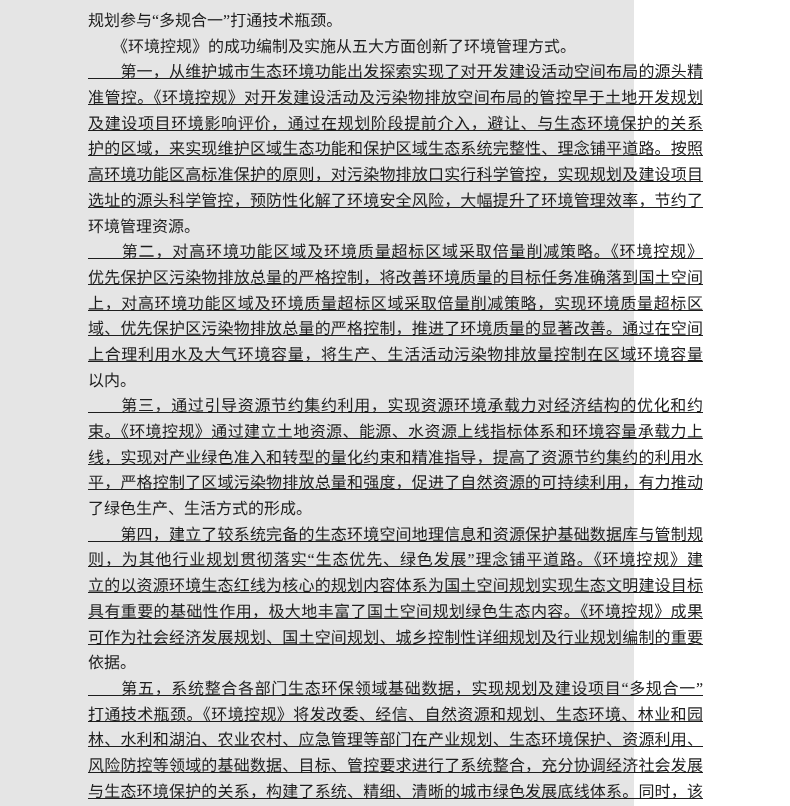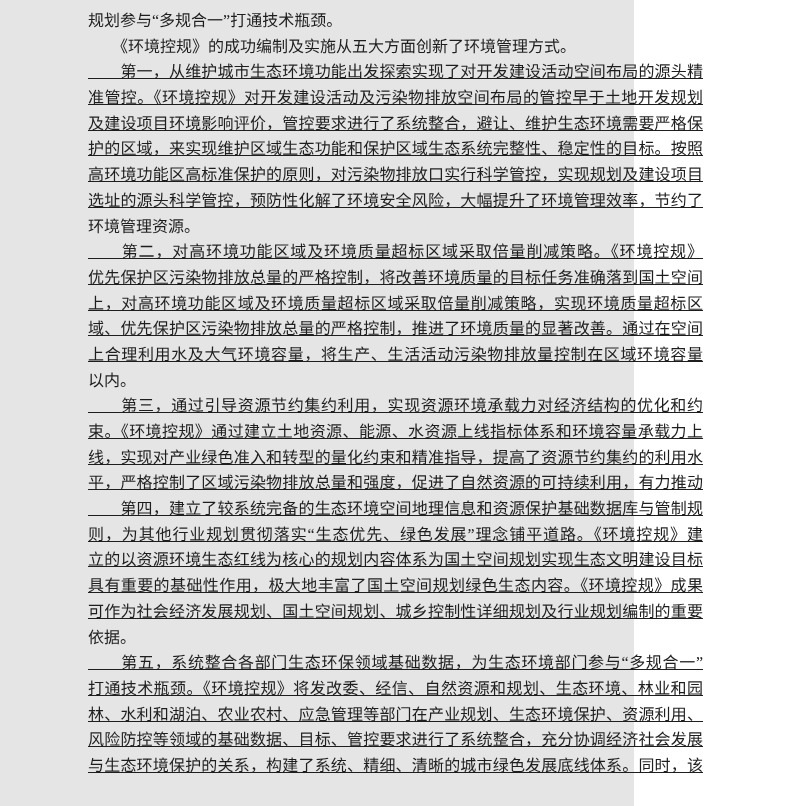--- a/index.html
+++ b/index.html
@@ -45,40 +45,41 @@
 </style>
 </head>
 <body>
 
 <div class="page">
   <div class="textcol">
     <div class="line">规划参与“多规合一”打通技术瓶颈。</div>
     <div class="line">　　《环境控规》的成功编制及实施从五大方面创新了环境管理方式。</div>
     <div class="line full">　　第一，从维护城市生态环境功能出发探索实现了对开发建设活动空间布局的源头精</div>
     <div class="line full">准管控。《环境控规》对开发建设活动及污染物排放空间布局的管控早于土地开发规划</div>
-    <div class="line full">及建设项目环境影响评价，管控要求进行了系统整合，避让、维护生态环境需要严格保</div>
-    <div class="line full">护的区域，来实现维护区域生态功能和保护区域生态系统完整性、稳定性的目标。按照</div>
+    <div class="line full">及建设项目环境影响评价，通过在规划阶段提前介入，避让、与生态环境保护的关系</div>
+    <div class="line full">护的区域，来实现维护区域生态功能和保护区域生态系统完整性、理念铺平道路。按照</div>
     <div class="line full">高环境功能区高标准保护的原则，对污染物排放口实行科学管控，实现规划及建设项目</div>
     <div class="line full">选址的源头科学管控，预防性化解了环境安全风险，大幅提升了环境管理效率，节约了</div>
     <div class="line">环境管理资源。</div>
     <div class="line full">　　第二，对高环境功能区域及环境质量超标区域采取倍量削减策略。《环境控规》</div>
     <div class="line full">优先保护区污染物排放总量的严格控制，将改善环境质量的目标任务准确落到国土空间</div>
     <div class="line full">上，对高环境功能区域及环境质量超标区域采取倍量削减策略，实现环境质量超标区</div>
     <div class="line full">域、优先保护区污染物排放总量的严格控制，推进了环境质量的显著改善。通过在空间</div>
     <div class="line full">上合理利用水及大气环境容量，将生产、生活活动污染物排放量控制在区域环境容量</div>
     <div class="line">以内。</div>
     <div class="line full">　　第三，通过引导资源节约集约利用，实现资源环境承载力对经济结构的优化和约</div>
     <div class="line full">束。《环境控规》通过建立土地资源、能源、水资源上线指标体系和环境容量承载力上</div>
     <div class="line full">线，实现对产业绿色准入和转型的量化约束和精准指导，提高了资源节约集约的利用水</div>
     <div class="line full">平，严格控制了区域污染物排放总量和强度，促进了自然资源的可持续利用，有力推动</div>
+    <div class="line">了绿色生产、生活方式的形成。</div>
     <div class="line full">　　第四，建立了较系统完备的生态环境空间地理信息和资源保护基础数据库与管制规</div>
     <div class="line full">则，为其他行业规划贯彻落实“生态优先、绿色发展”理念铺平道路。《环境控规》建</div>
     <div class="line full">立的以资源环境生态红线为核心的规划内容体系为国土空间规划实现生态文明建设目标</div>
     <div class="line full">具有重要的基础性作用，极大地丰富了国土空间规划绿色生态内容。《环境控规》成果</div>
     <div class="line full">可作为社会经济发展规划、国土空间规划、城乡控制性详细规划及行业规划编制的重要</div>
     <div class="line">依据。</div>
-    <div class="line full">　　第五，系统整合各部门生态环保领域基础数据，为生态环境部门参与“多规合一”</div>
+    <div class="line full">　　第五，系统整合各部门生态环保领域基础数据，实现规划及建设项目“多规合一”</div>
     <div class="line full">打通技术瓶颈。《环境控规》将发改委、经信、自然资源和规划、生态环境、林业和园</div>
     <div class="line full">林、水利和湖泊、农业农村、应急管理等部门在产业规划、生态环境保护、资源利用、</div>
     <div class="line full">风险防控等领域的基础数据、目标、管控要求进行了系统整合，充分协调经济社会发展</div>
     <div class="line full">与生态环境保护的关系，构建了系统、精细、清晰的城市绿色发展底线体系。同时，该</div>
   </div>
 </div>
 
 </body></html>

